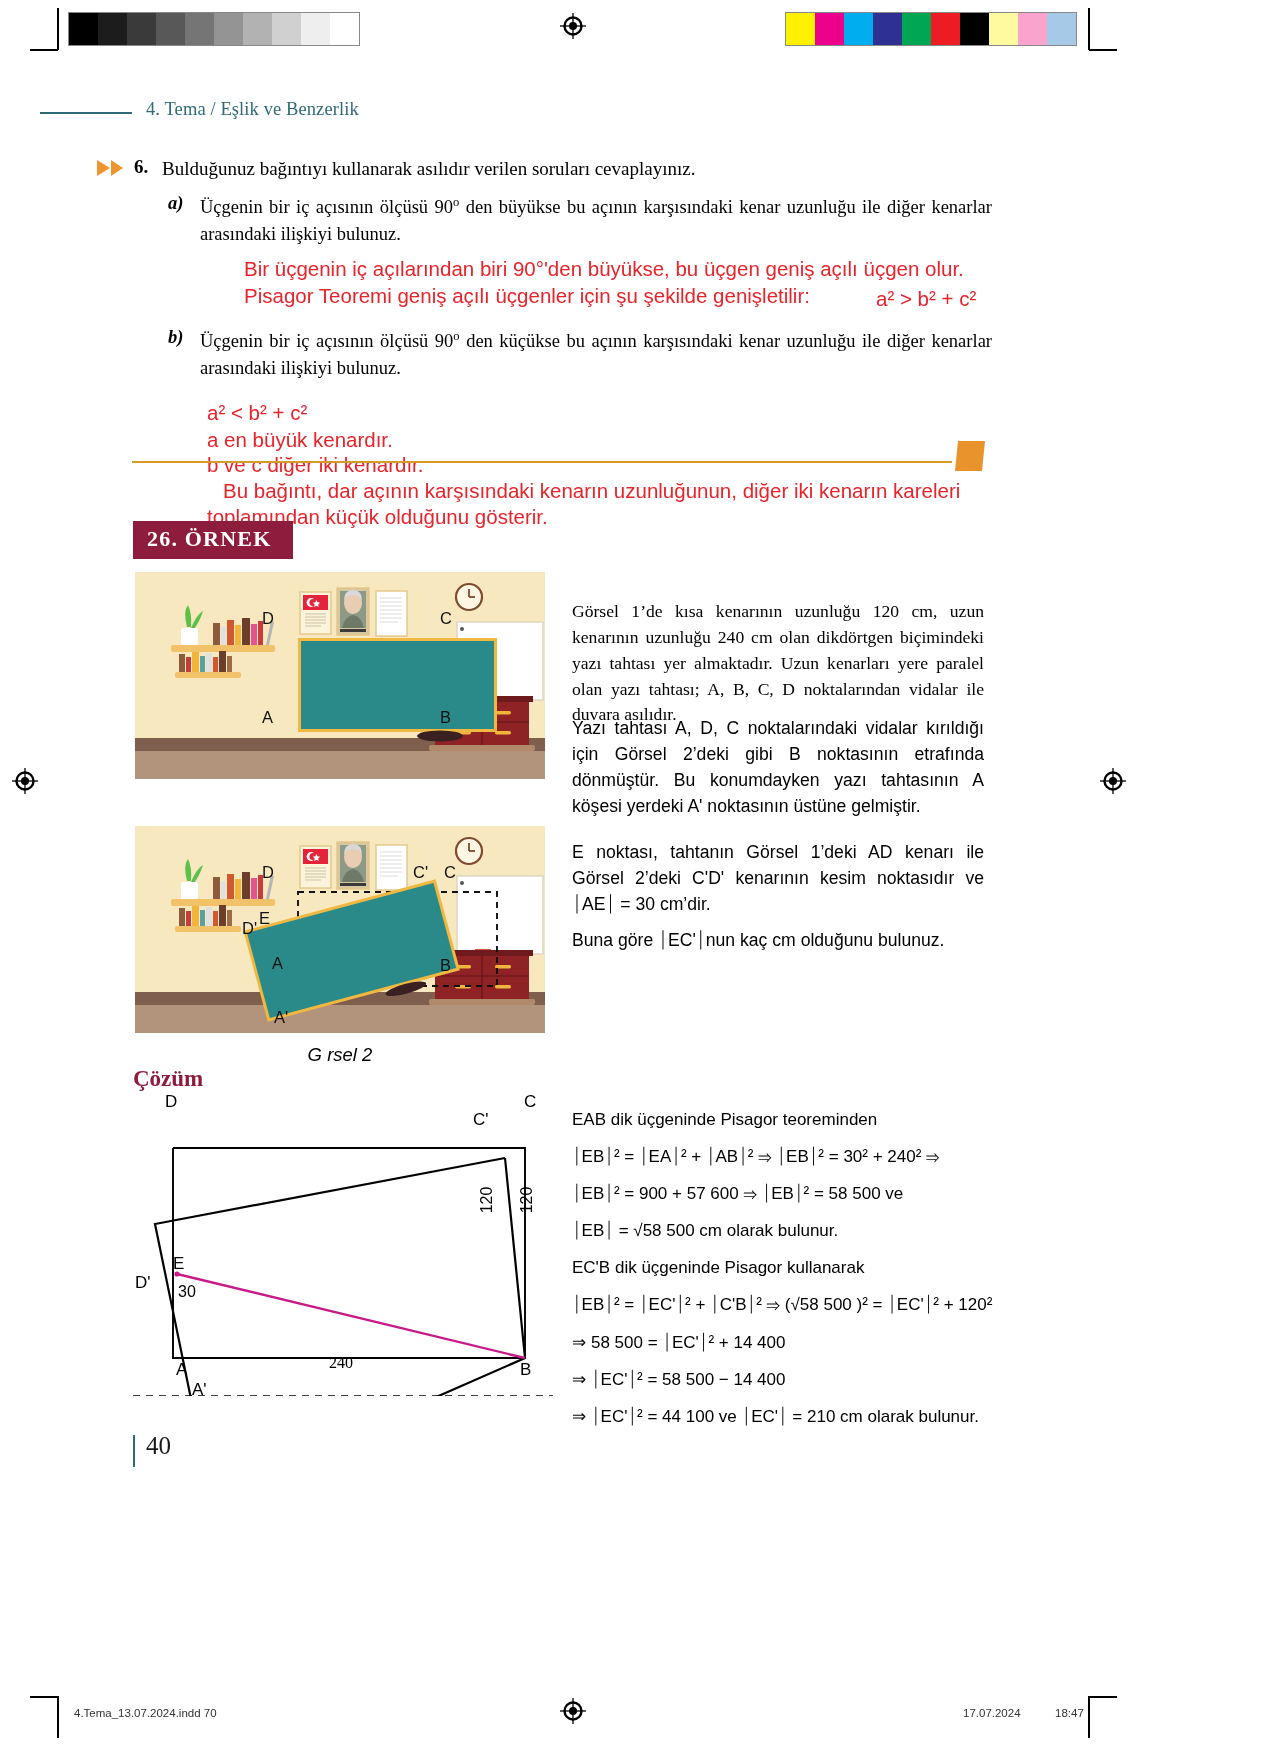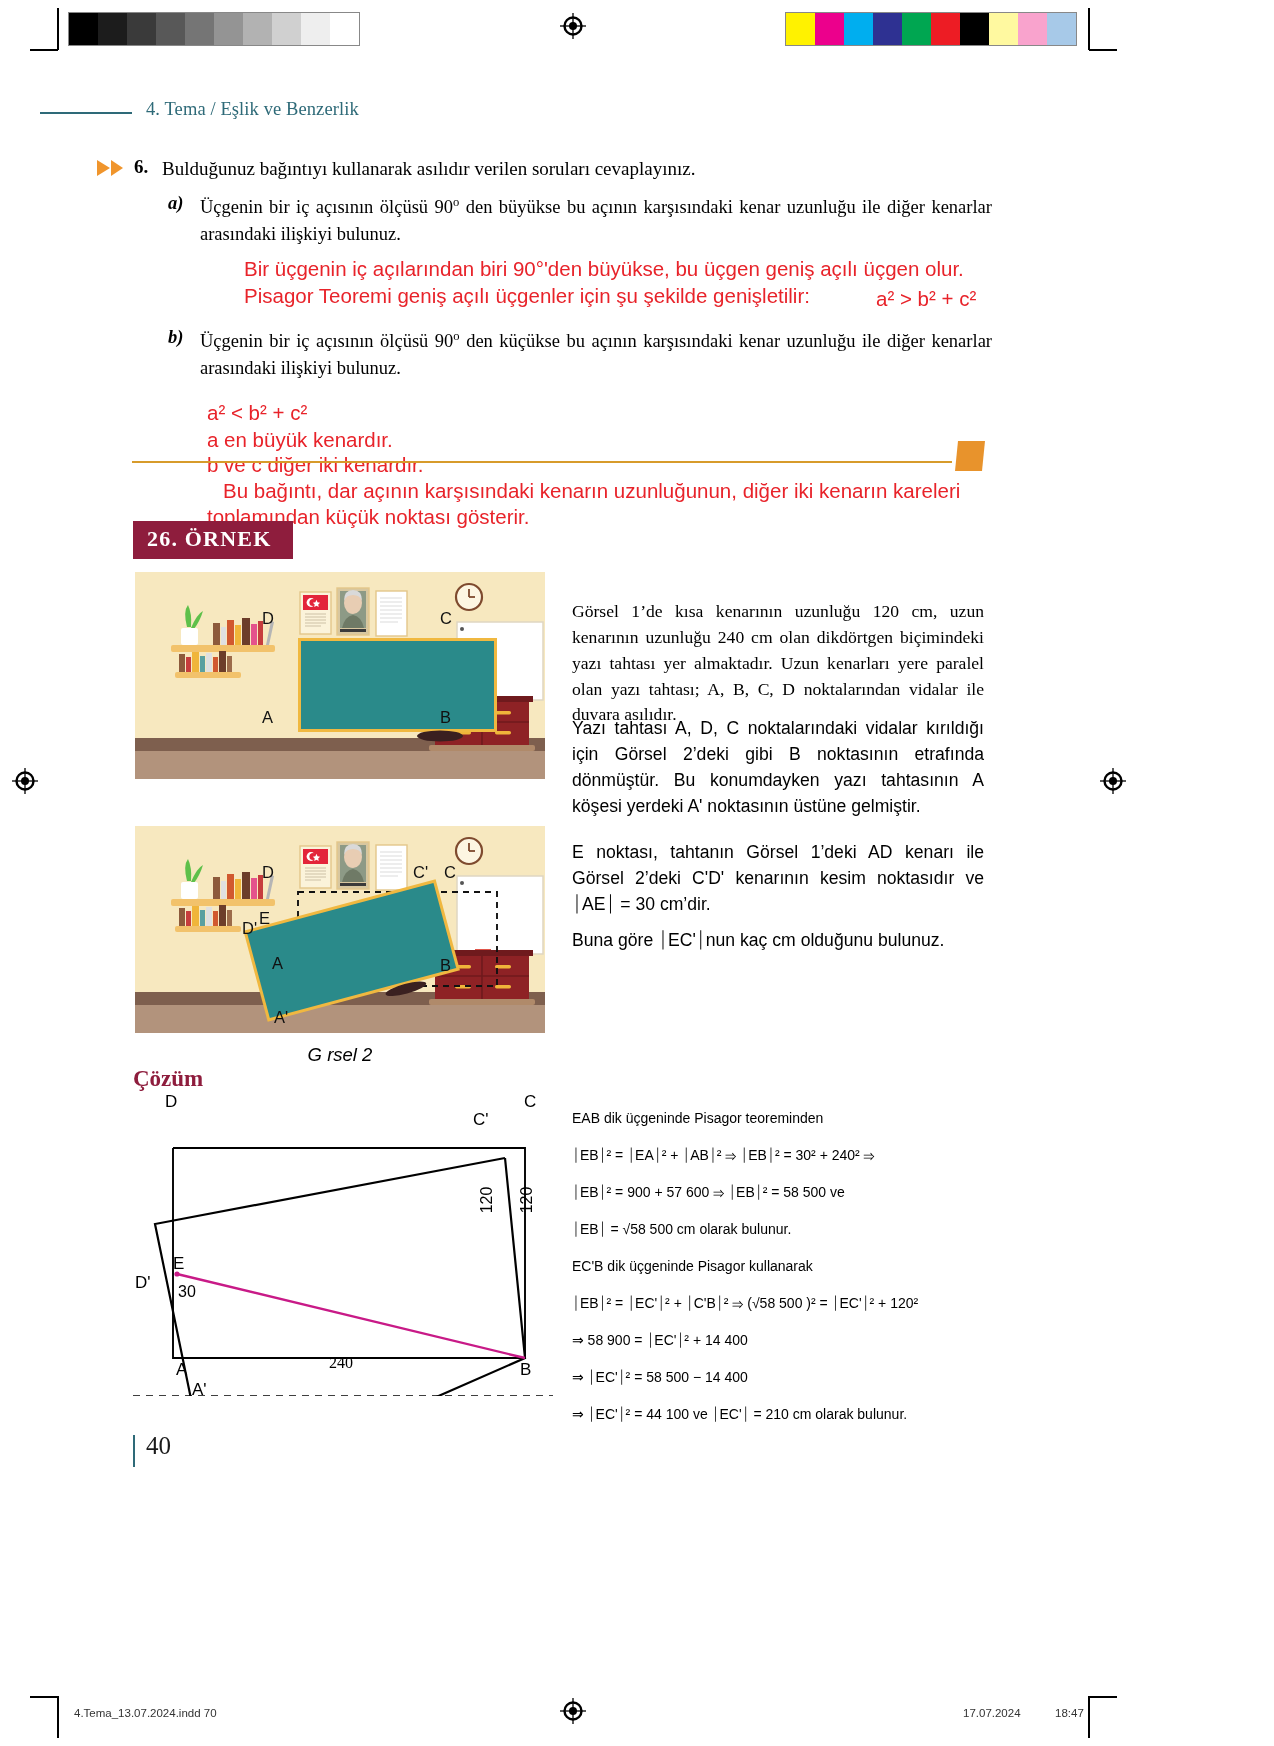--- a/index.html
+++ b/index.html
@@ -125,21 +125,21 @@
     position: absolute; left: 133px; top: 1066px;
     color: #8e1d3d; font-weight: bold;
     font-family: "Liberation Serif", serif;
     font-size: 23px;
   }
 
   
   .math {
     position: absolute; left: 572px;
     font-family: "Liberation Sans", sans-serif;
-    font-size: 14px;
+    font-size: 17px;
     white-space: nowrap;
   }
 
   
   .pg-rule {
     position: absolute; left: 133px; top: 1435px;
     width: 2px; height: 32px; background: #2e6a78;
   }
   .pg-num {
     position: absolute; left: 146px; top: 1432px;
@@ -245,21 +245,21 @@
 
   <div class="sub-label" style="left:168px;top:327px;">b)</div>
   <div class="sub-text" style="left:200px;top:327px;width:792px;">
     <span>Üçgenin bir iç açısının ölçüsü 90</span><sup class="deg">o</sup><span> den küçükse bu açının karşısındaki kenar uzunluğu ile diğer kenarlar arasındaki ilişkiyi bulunuz.</span>
   </div>
 
   <div class="ink" style="left:207px;top:400px;">a² &lt; b² + c²</div>
   <div class="ink" style="left:207px;top:427px;">a en büyük kenardır.</div>
   <div class="ink" style="left:207px;top:452px;">b ve c diğer iki kenardır.</div>
   <div class="ink" style="left:207px;top:478px;margin-left:16px;">Bu bağıntı, dar açının karşısındaki kenarın uzunluğunun, diğer iki kenarın kareleri</div>
-  <div class="ink" style="left:207px;top:504px;">toplamından küçük noktası gösterir.</div>
+  <div class="ink" style="left:207px;top:504px;">toplamından küçük olduğunu gösterir.</div>
 
   <div class="orange-rule"></div>
   <div class="orange-tab"></div>
 
   <div class="ornek">26. ÖRNEK</div>
 
   <div class="scene" style="left:135px;top:572px;width:410px;height:207px;">
     <svg width="410" height="207" viewBox="0 0 410 207">
       <rect x="0" y="0" width="410" height="166" fill="#f7e8bf"></rect>
       <rect x="0" y="166" width="410" height="13" fill="#7e5f4e"></rect>
@@ -486,21 +486,21 @@
     <div style="position:absolute;left:341px;top:95px;font-family:'Liberation Sans',sans-serif;font-size:16px;transform:rotate(-90deg);">120</div>
     <div style="position:absolute;left:381px;top:95px;font-family:'Liberation Sans',sans-serif;font-size:16px;transform:rotate(-90deg);">120</div>
   </div>
 
   <div class="math" style="top:1110px;">EAB dik üçgeninde Pisagor teoreminden</div>
   <div class="math" style="top:1147px;">⏐EB⏐² = ⏐EA⏐² + ⏐AB⏐² ⇒ ⏐EB⏐² = 30² + 240² ⇒</div>
   <div class="math" style="top:1184px;">⏐EB⏐² = 900 + 57 600 ⇒ ⏐EB⏐² = 58 500 ve</div>
   <div class="math" style="top:1221px;">⏐EB⏐ = √58 500  cm olarak bulunur.</div>
   <div class="math" style="top:1258px;">EC'B dik üçgeninde Pisagor kullanarak</div>
   <div class="math" style="top:1295px;">⏐EB⏐² = ⏐EC'⏐² + ⏐C'B⏐² ⇒ (√58 500 )² = ⏐EC'⏐² + 120²</div>
-  <div class="math" style="top:1332px;">⇒ 58 900 = ⏐EC'⏐² + 14 400</div>
+  <div class="math" style="top:1332px;">⇒ 58 500 = ⏐EC'⏐² + 14 400</div>
   <div class="math" style="top:1369px;">⇒ ⏐EC'⏐² = 58 500 − 14 400</div>
   <div class="math" style="top:1406px;">⇒ ⏐EC'⏐² = 44 100 ve ⏐EC'⏐ = 210 cm olarak bulunur.</div>
 
   <div class="pg-rule"></div>
   <div class="pg-num">40</div>
 
   <div class="foot" style="left:74px;top:1707px;">4.Tema_13.07.2024.indd   70</div>
   <div class="foot" style="left:963px;top:1707px;">17.07.2024</div>
   <div class="foot" style="left:1055px;top:1707px;">18:47</div>
 

